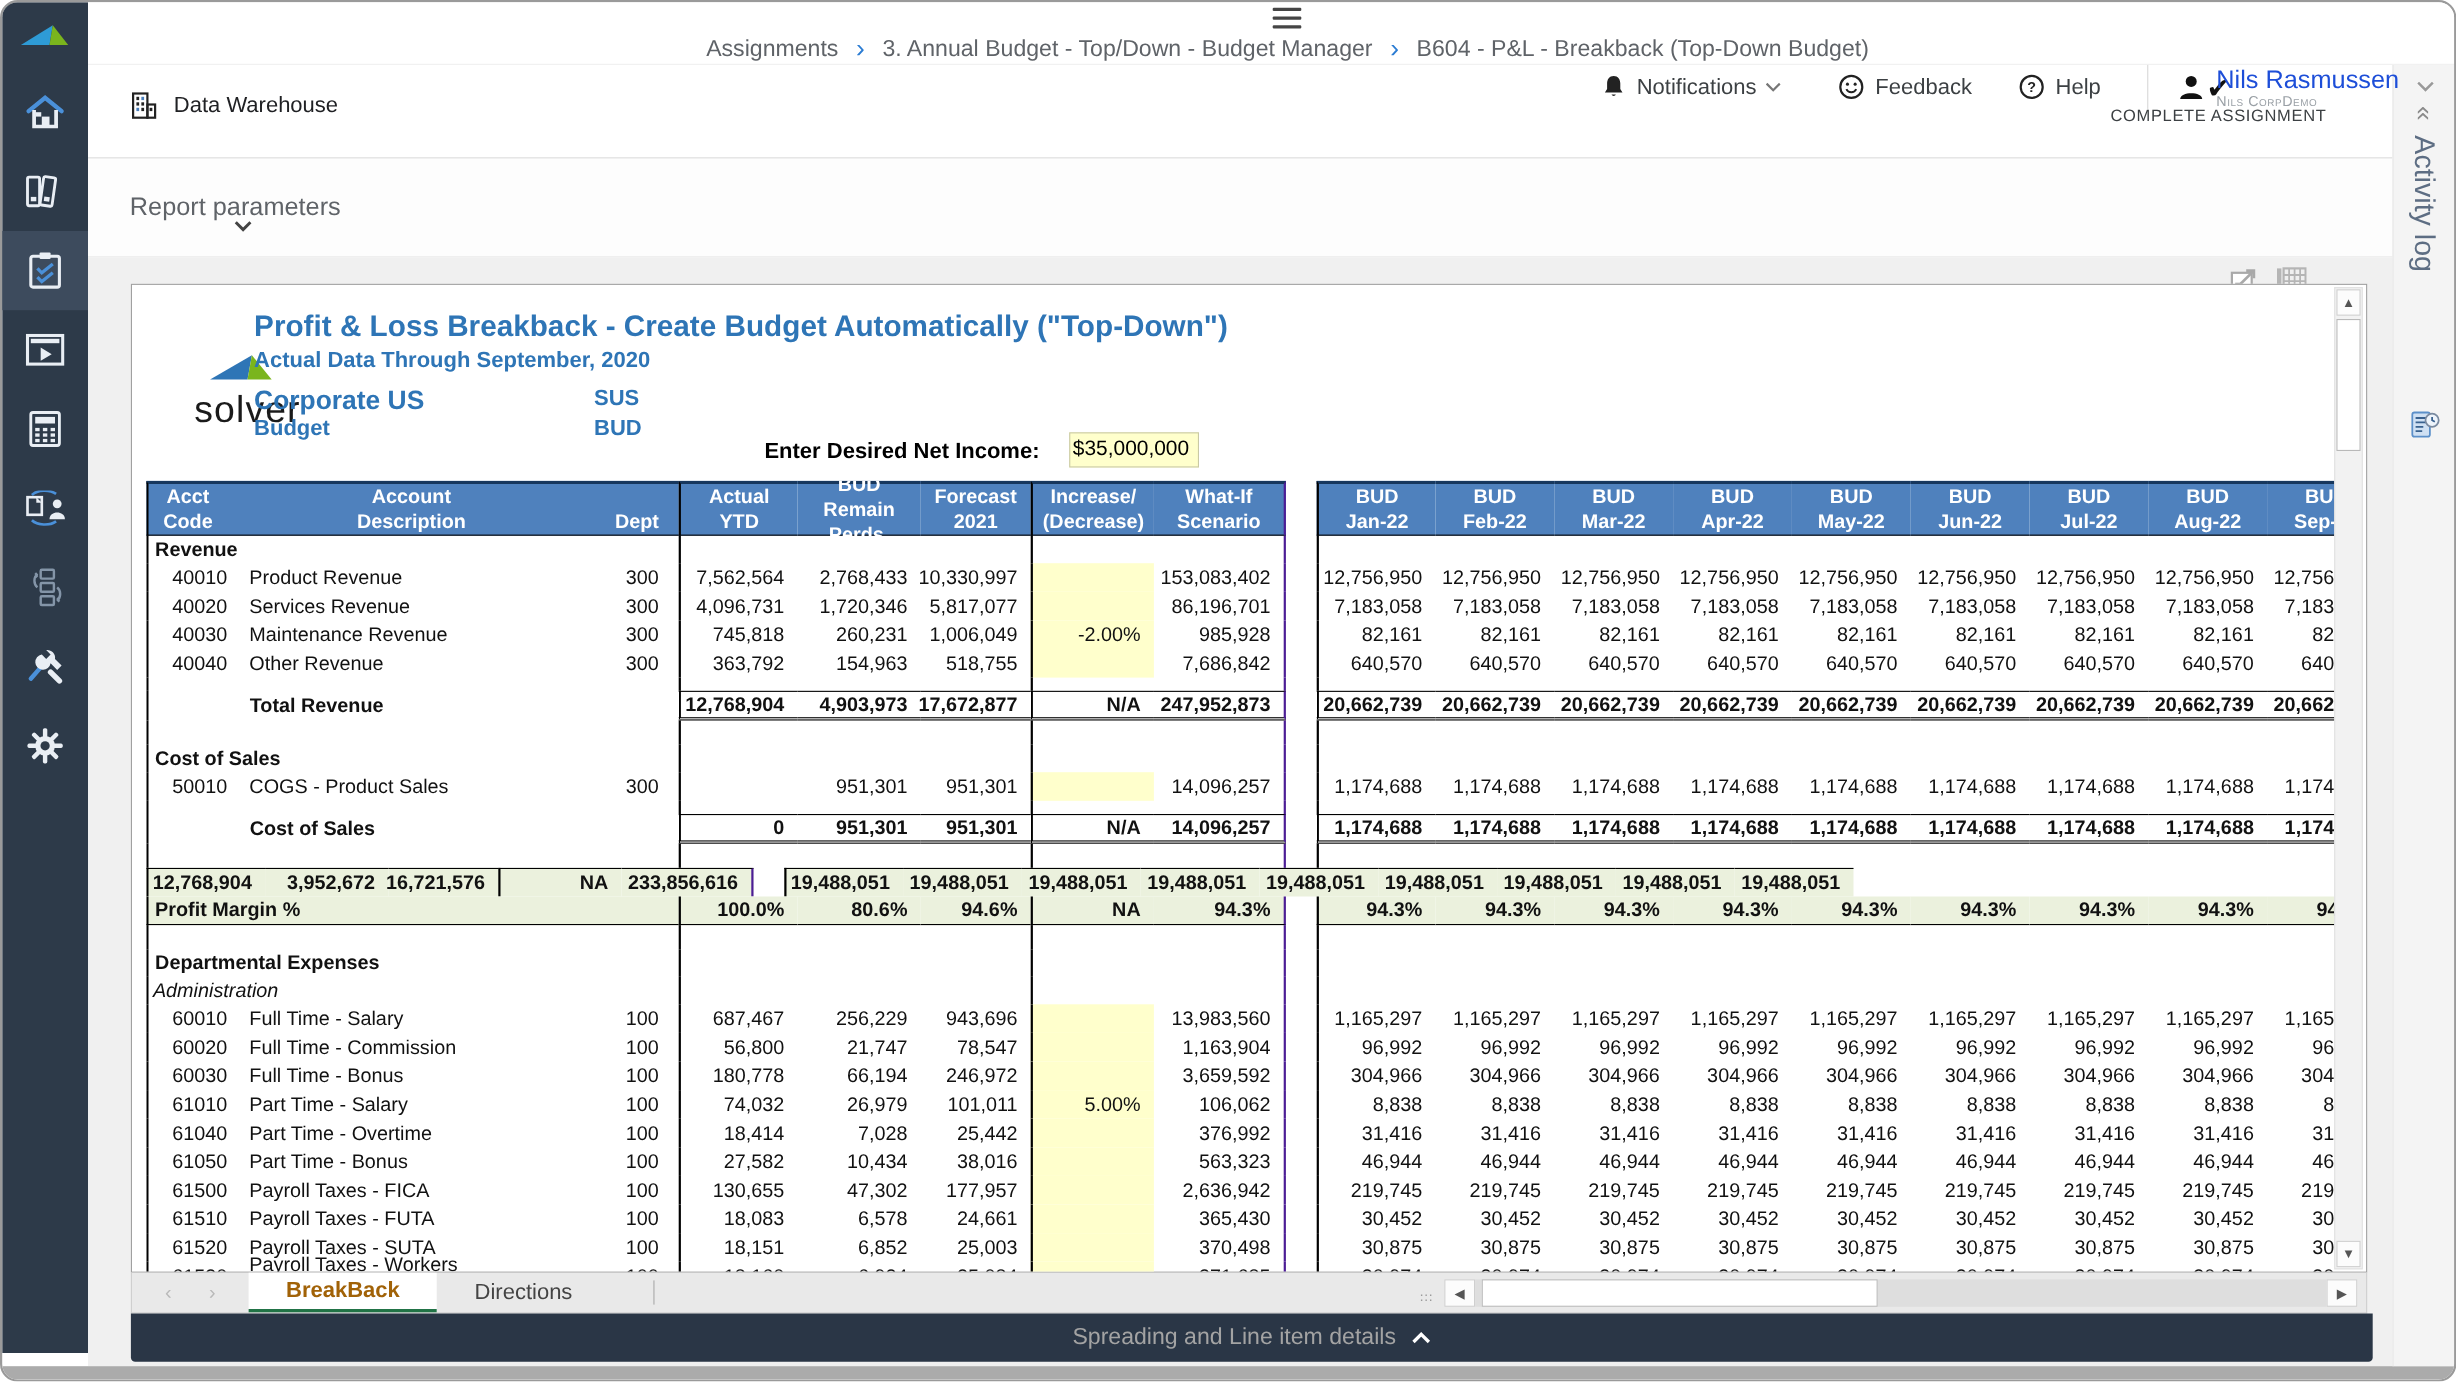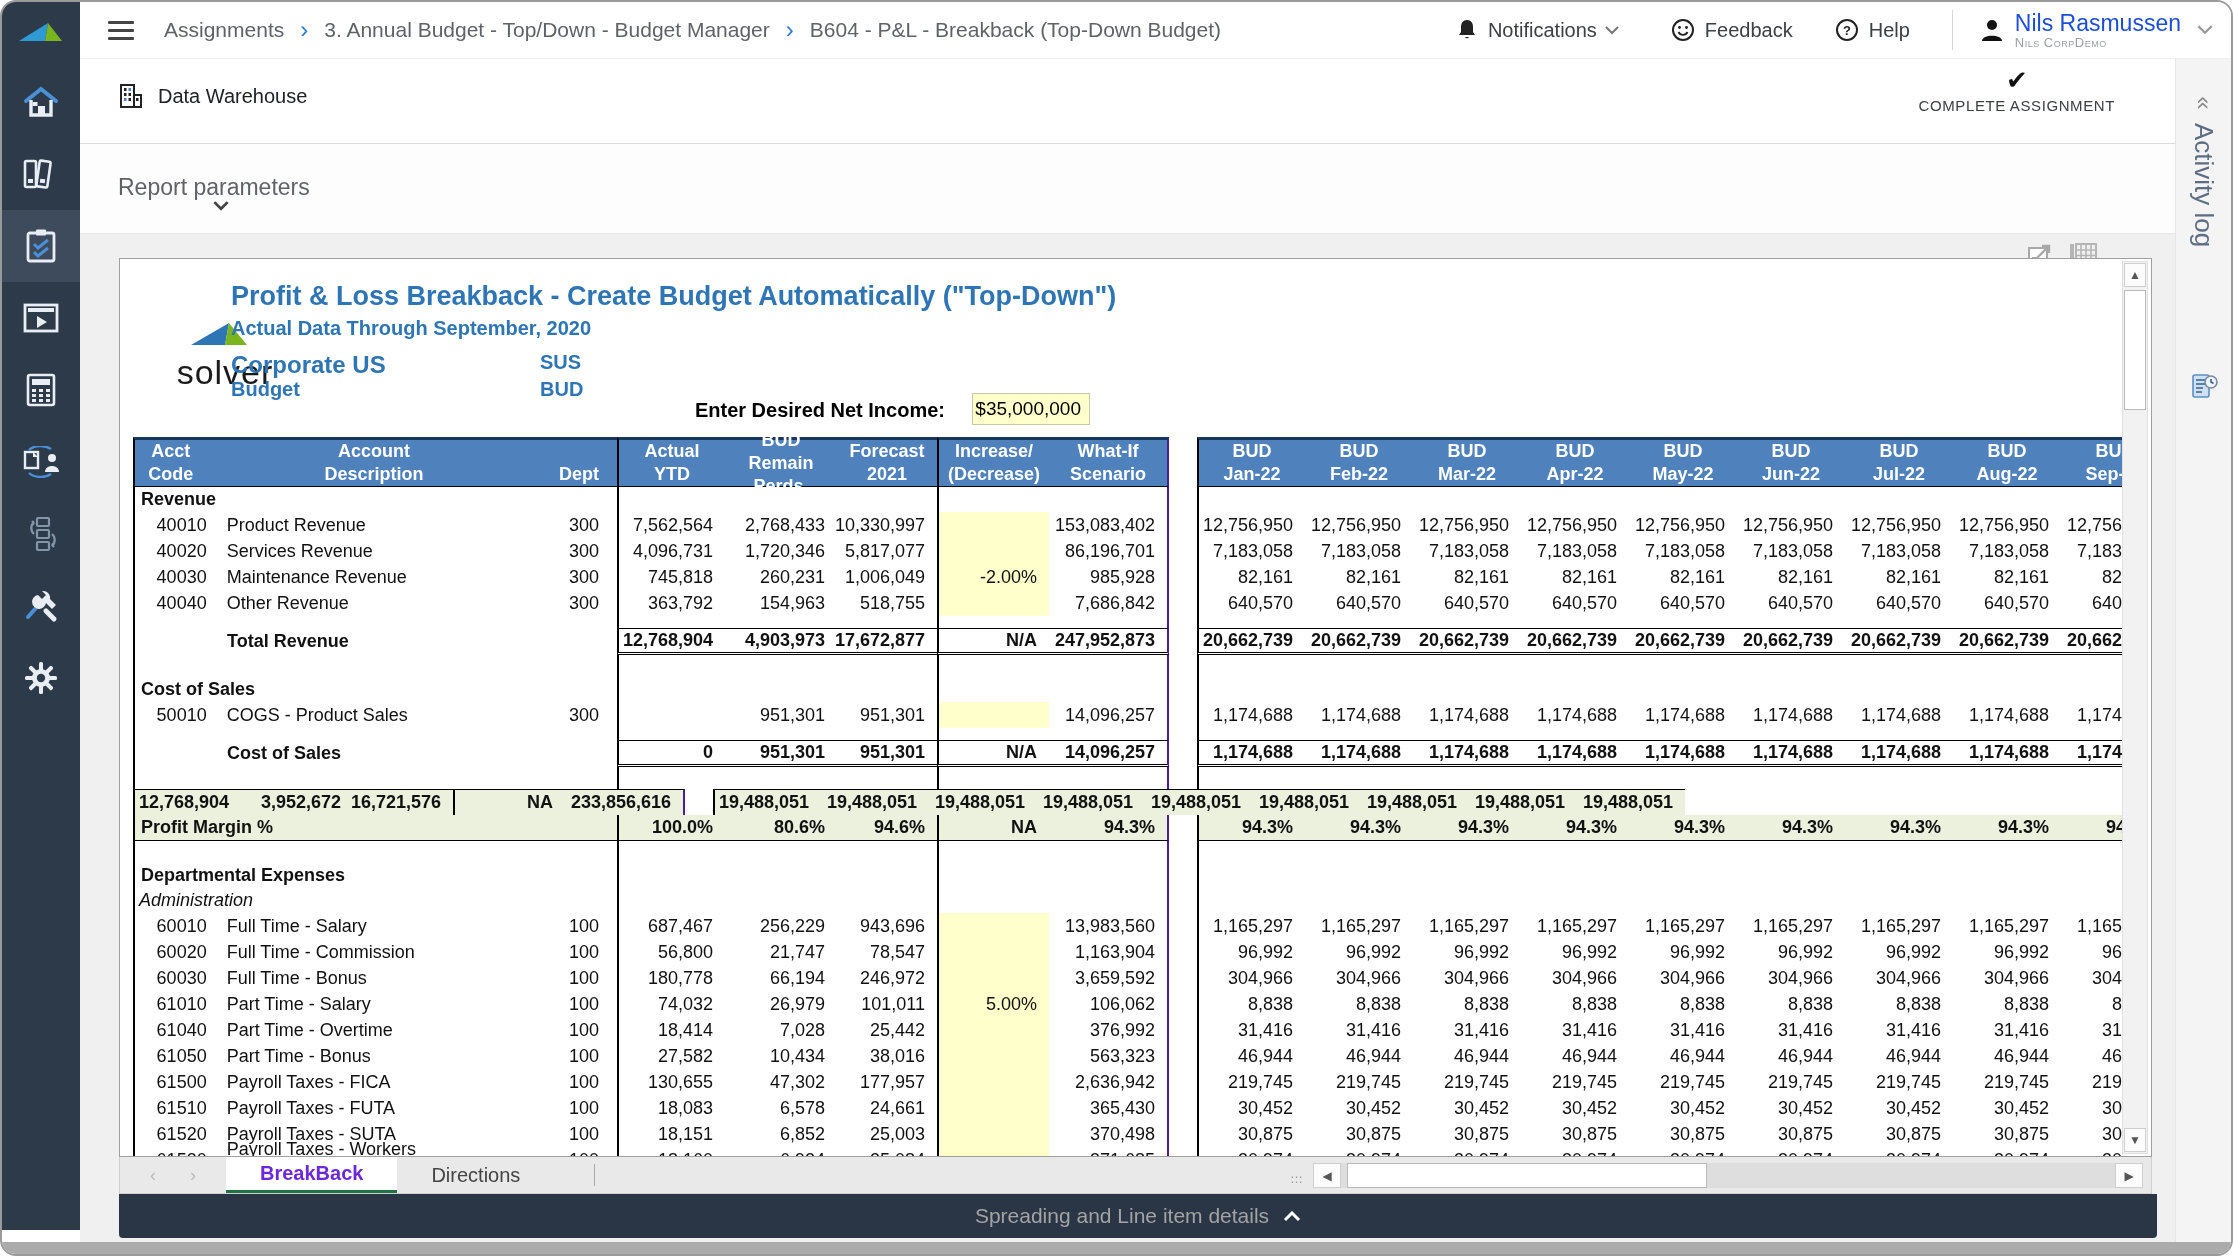--- a/index.html
+++ b/index.html
@@ -8,21 +8,21 @@
   .window { position:absolute; inset:0; border:2px solid #9a9a9a; border-radius:16px; overflow:hidden; background:#ffffff; }
 
   
   .sidebar { position:absolute; left:0; top:0; bottom:24px; width:78px; background:#2d3a49; z-index:5; }
   .side-item { width:78px; height:72px; display:flex; align-items:center; justify-content:center; cursor:pointer; }
   .side-item.logo { height:64px; }
   .side-item.active { background:#3d4b5d; }
   .side-item svg { display:block; }
 
   
-  .topbar { position:absolute; left:78px; top:0; right:0; height:57px; background:#fff; display:flex; align-items:center; border-bottom:1px solid #f0f0f0; z-index:4; }
+  .topbar { position:absolute; left:78px; top:0; right:0; height:57px; background:#fff; display:flex; align-items:center; border-bottom:1px solid #f0f0f0; z-index:4;flex-direction:column; }
   .hamburger { margin-left:28px; width:26px; cursor:pointer; }
   .hamburger div { height:3px; background:#454545; margin:5px 0; border-radius:1px; }
   .crumbs { display:flex; align-items:center; margin-left:30px; font-size:21px; color:#5f6368; white-space:nowrap; }
   .crumb { cursor:pointer; }
   .crumb-sep { color:#2b7cd3; margin:0 16px; font-size:24px; }
   .top-right { margin-left:auto; display:flex; align-items:center; margin-right:18px; }
   .top-act { display:flex; align-items:center; font-size:20px; color:#3c4043; margin-right:42px; cursor:pointer; }
   .top-act svg { margin-right:10px; }
   .chev-sm { margin-left:8px; }
   .top-divider { width:1px; height:40px; background:#d7d7d7; margin-right:26px; }
@@ -107,21 +107,21 @@
   .vscroll { position:absolute; top:2px; right:3px; bottom:2px; width:26px; background:#f2f2f2; border:1px solid #e0e0e0; }
   .vs-btn { position:absolute; left:1px; right:1px; height:24px; background:#fcfcfc; border:1px solid #cfcfcf; color:#555; font-size:12px; display:flex; align-items:center; justify-content:center; cursor:pointer; }
   .vs-up { top:1px; } .vs-dn { bottom:1px; }
   .vs-thumb { position:absolute; left:1px; right:1px; top:28px; height:120px; background:#ffffff; border:1px solid #b9b9b9; cursor:grab; }
 
   
   .sheetbar { position:absolute; left:39px; top:923px; width:2033px; height:37px; background:#e9e9e9; border:1px solid #cfcfcf; border-top:none; display:flex; align-items:stretch; }
   .sb-arrows { display:flex; align-items:center; gap:34px; padding:0 30px 0 30px; color:#b9b9b9; font-size:18px; }
   .sb-arrows span { cursor:pointer; }
   .tab { display:flex; align-items:center; padding:0 34px; font-size:20px; color:#444; cursor:pointer; }
-  .tab.active { background:#fff; color:#6d28d9; font-weight:bold; border-bottom:3px solid #217346; }
+  .tab.active { background:#fff; color:#a16207; font-weight:bold; border-bottom:3px solid #217346; }
   .tab-div { width:1px; background:#aaa; margin:7px 0 7px 40px; }
   .hscroll { position:absolute; right:8px; top:6px; height:25px; left:1170px; display:flex; align-items:center; }
   .hs-grip { color:#9a9a9a; letter-spacing:0; font-size:13px; line-height:5px; margin-right:10px; text-align:center; }
   .hs-btn { width:28px; height:25px; background:#fcfcfc; border:1px solid #cfcfcf; display:flex; align-items:center; justify-content:center; color:#555; font-size:12px; cursor:pointer; }
   .hs-track { flex:1; height:25px; background:#dedede; position:relative; }
   .hs-thumb { position:absolute; left:6px; top:0; width:360px; height:25px; background:#fff; border:1px solid #b9b9b9; cursor:grab; }
 
   
   .footbar { position:absolute; left:39px; top:960px; width:2038px; height:44px; background:#2a3646; display:flex; align-items:center; justify-content:center; color:#a3a3a3; font-size:21px; cursor:pointer; border-radius:0 0 4px 4px; }
   .footbar svg { margin-left:14px; }

